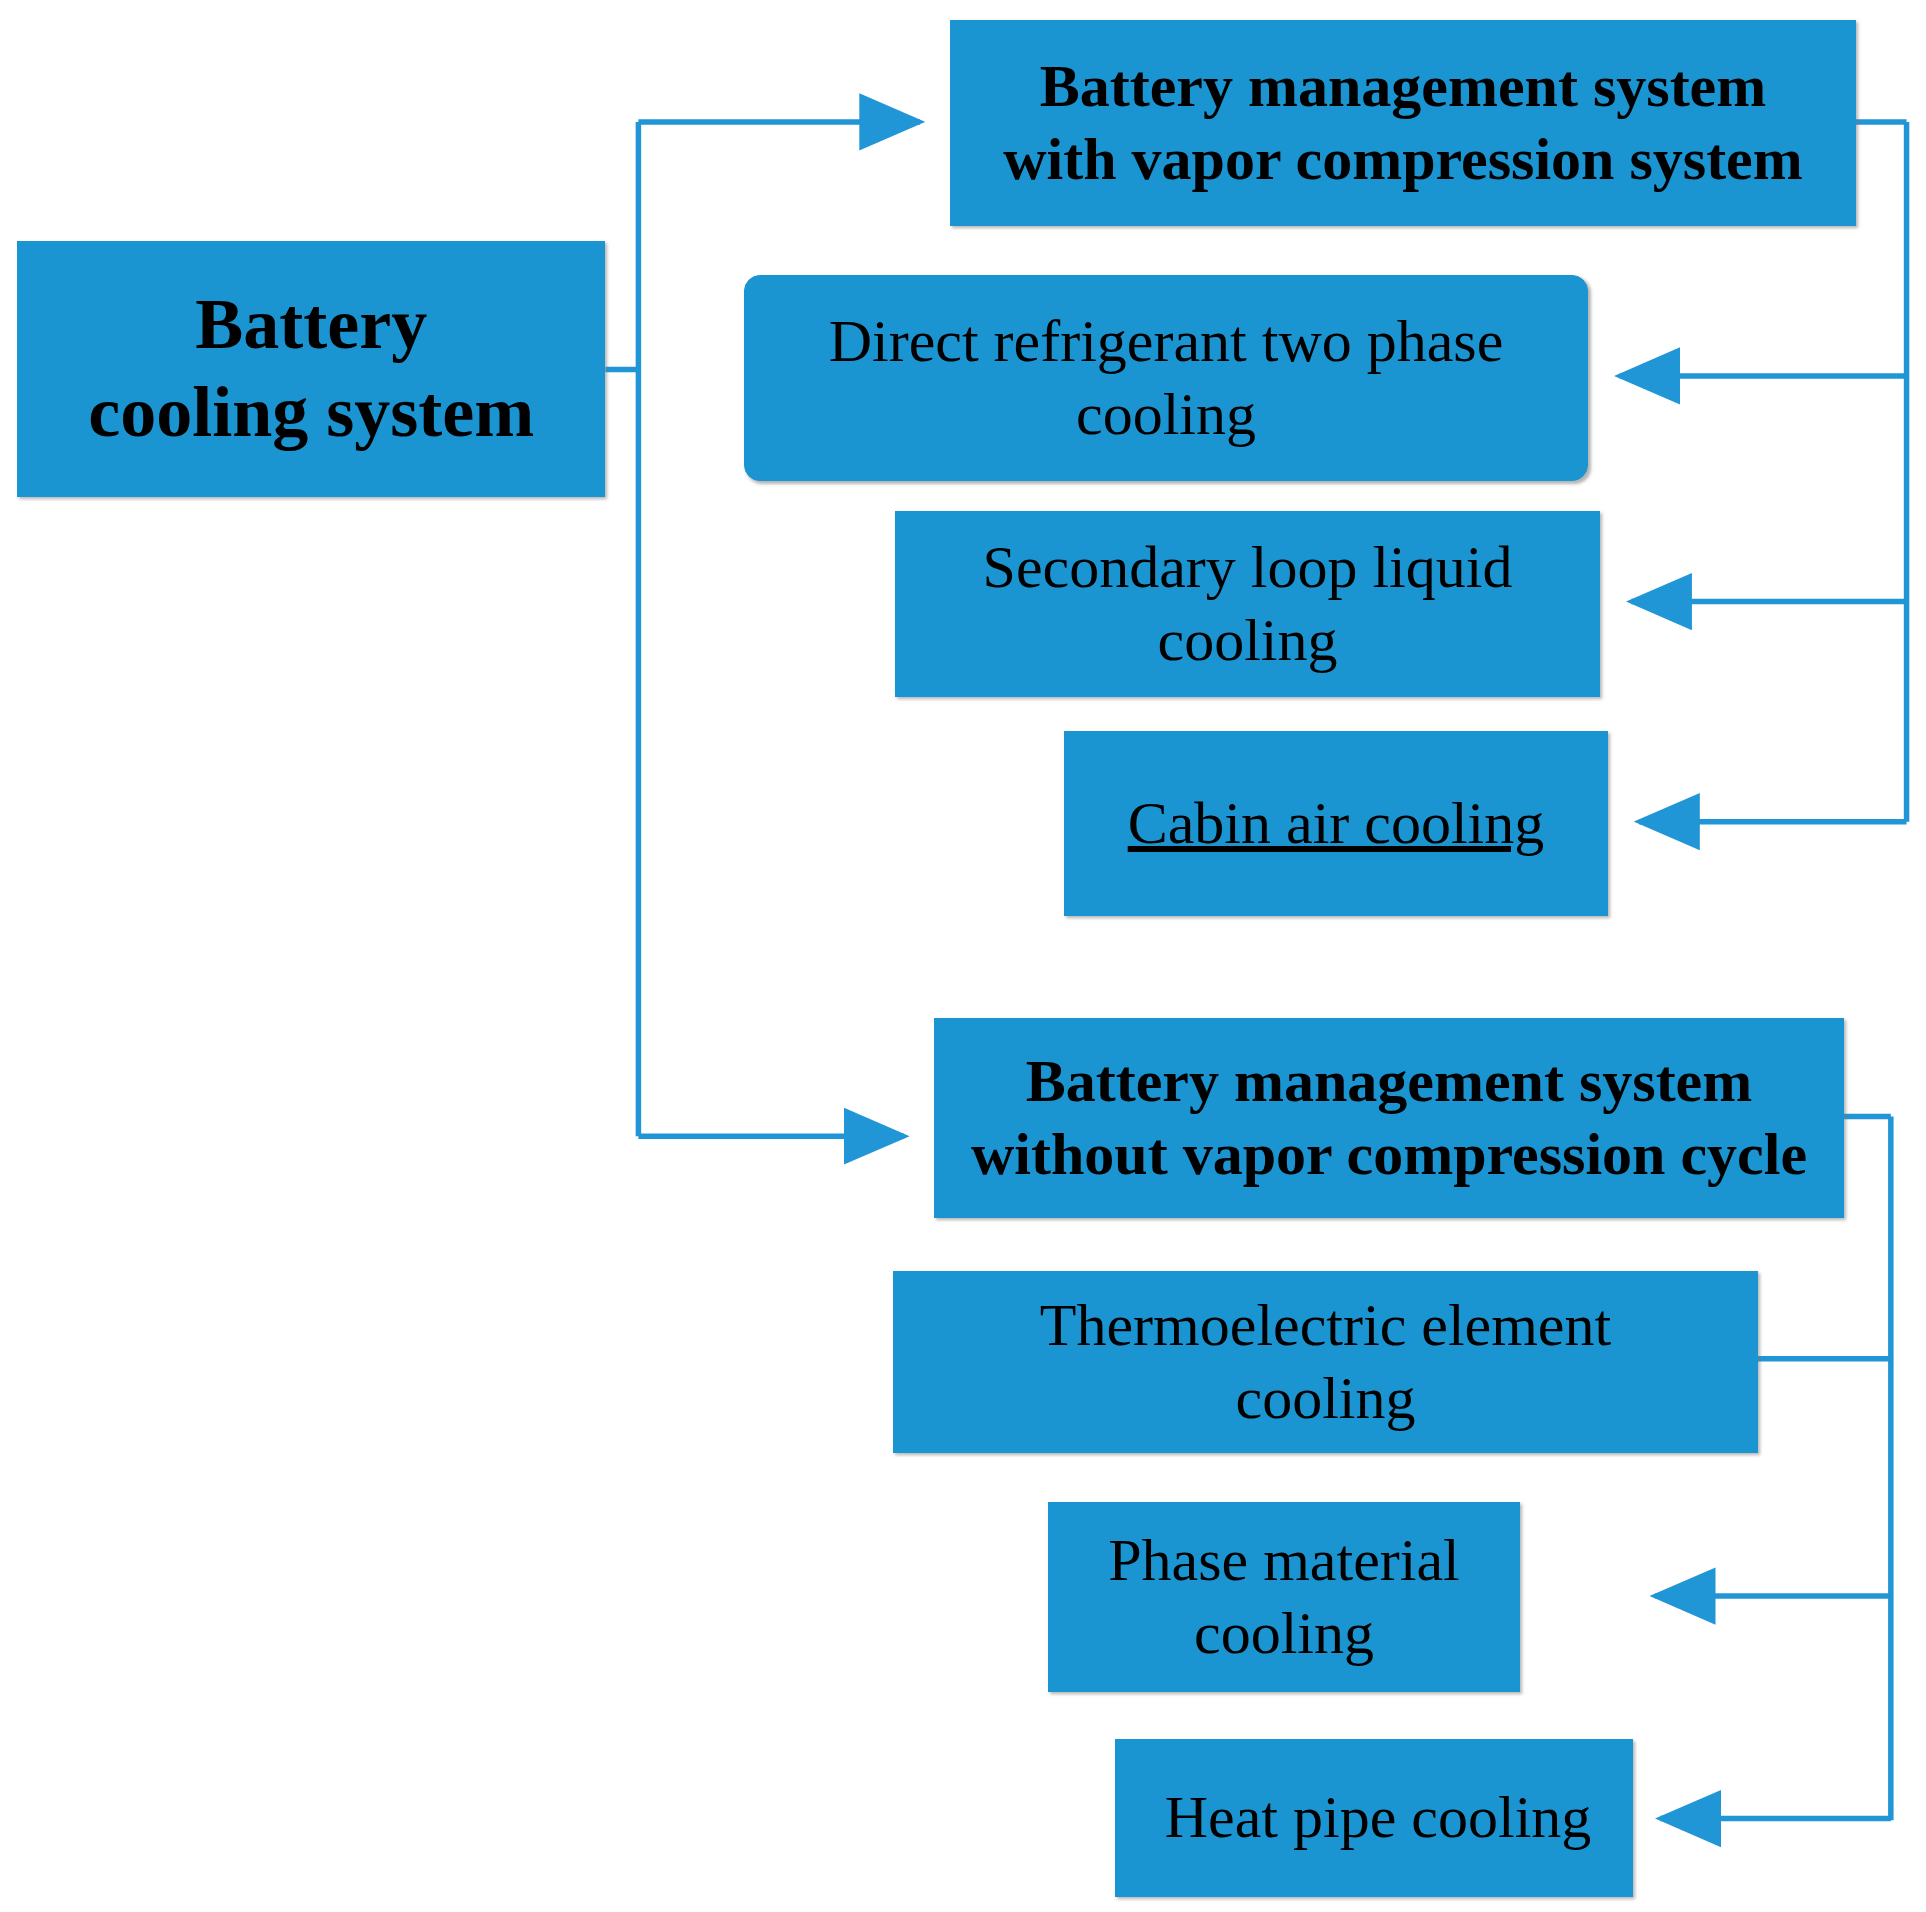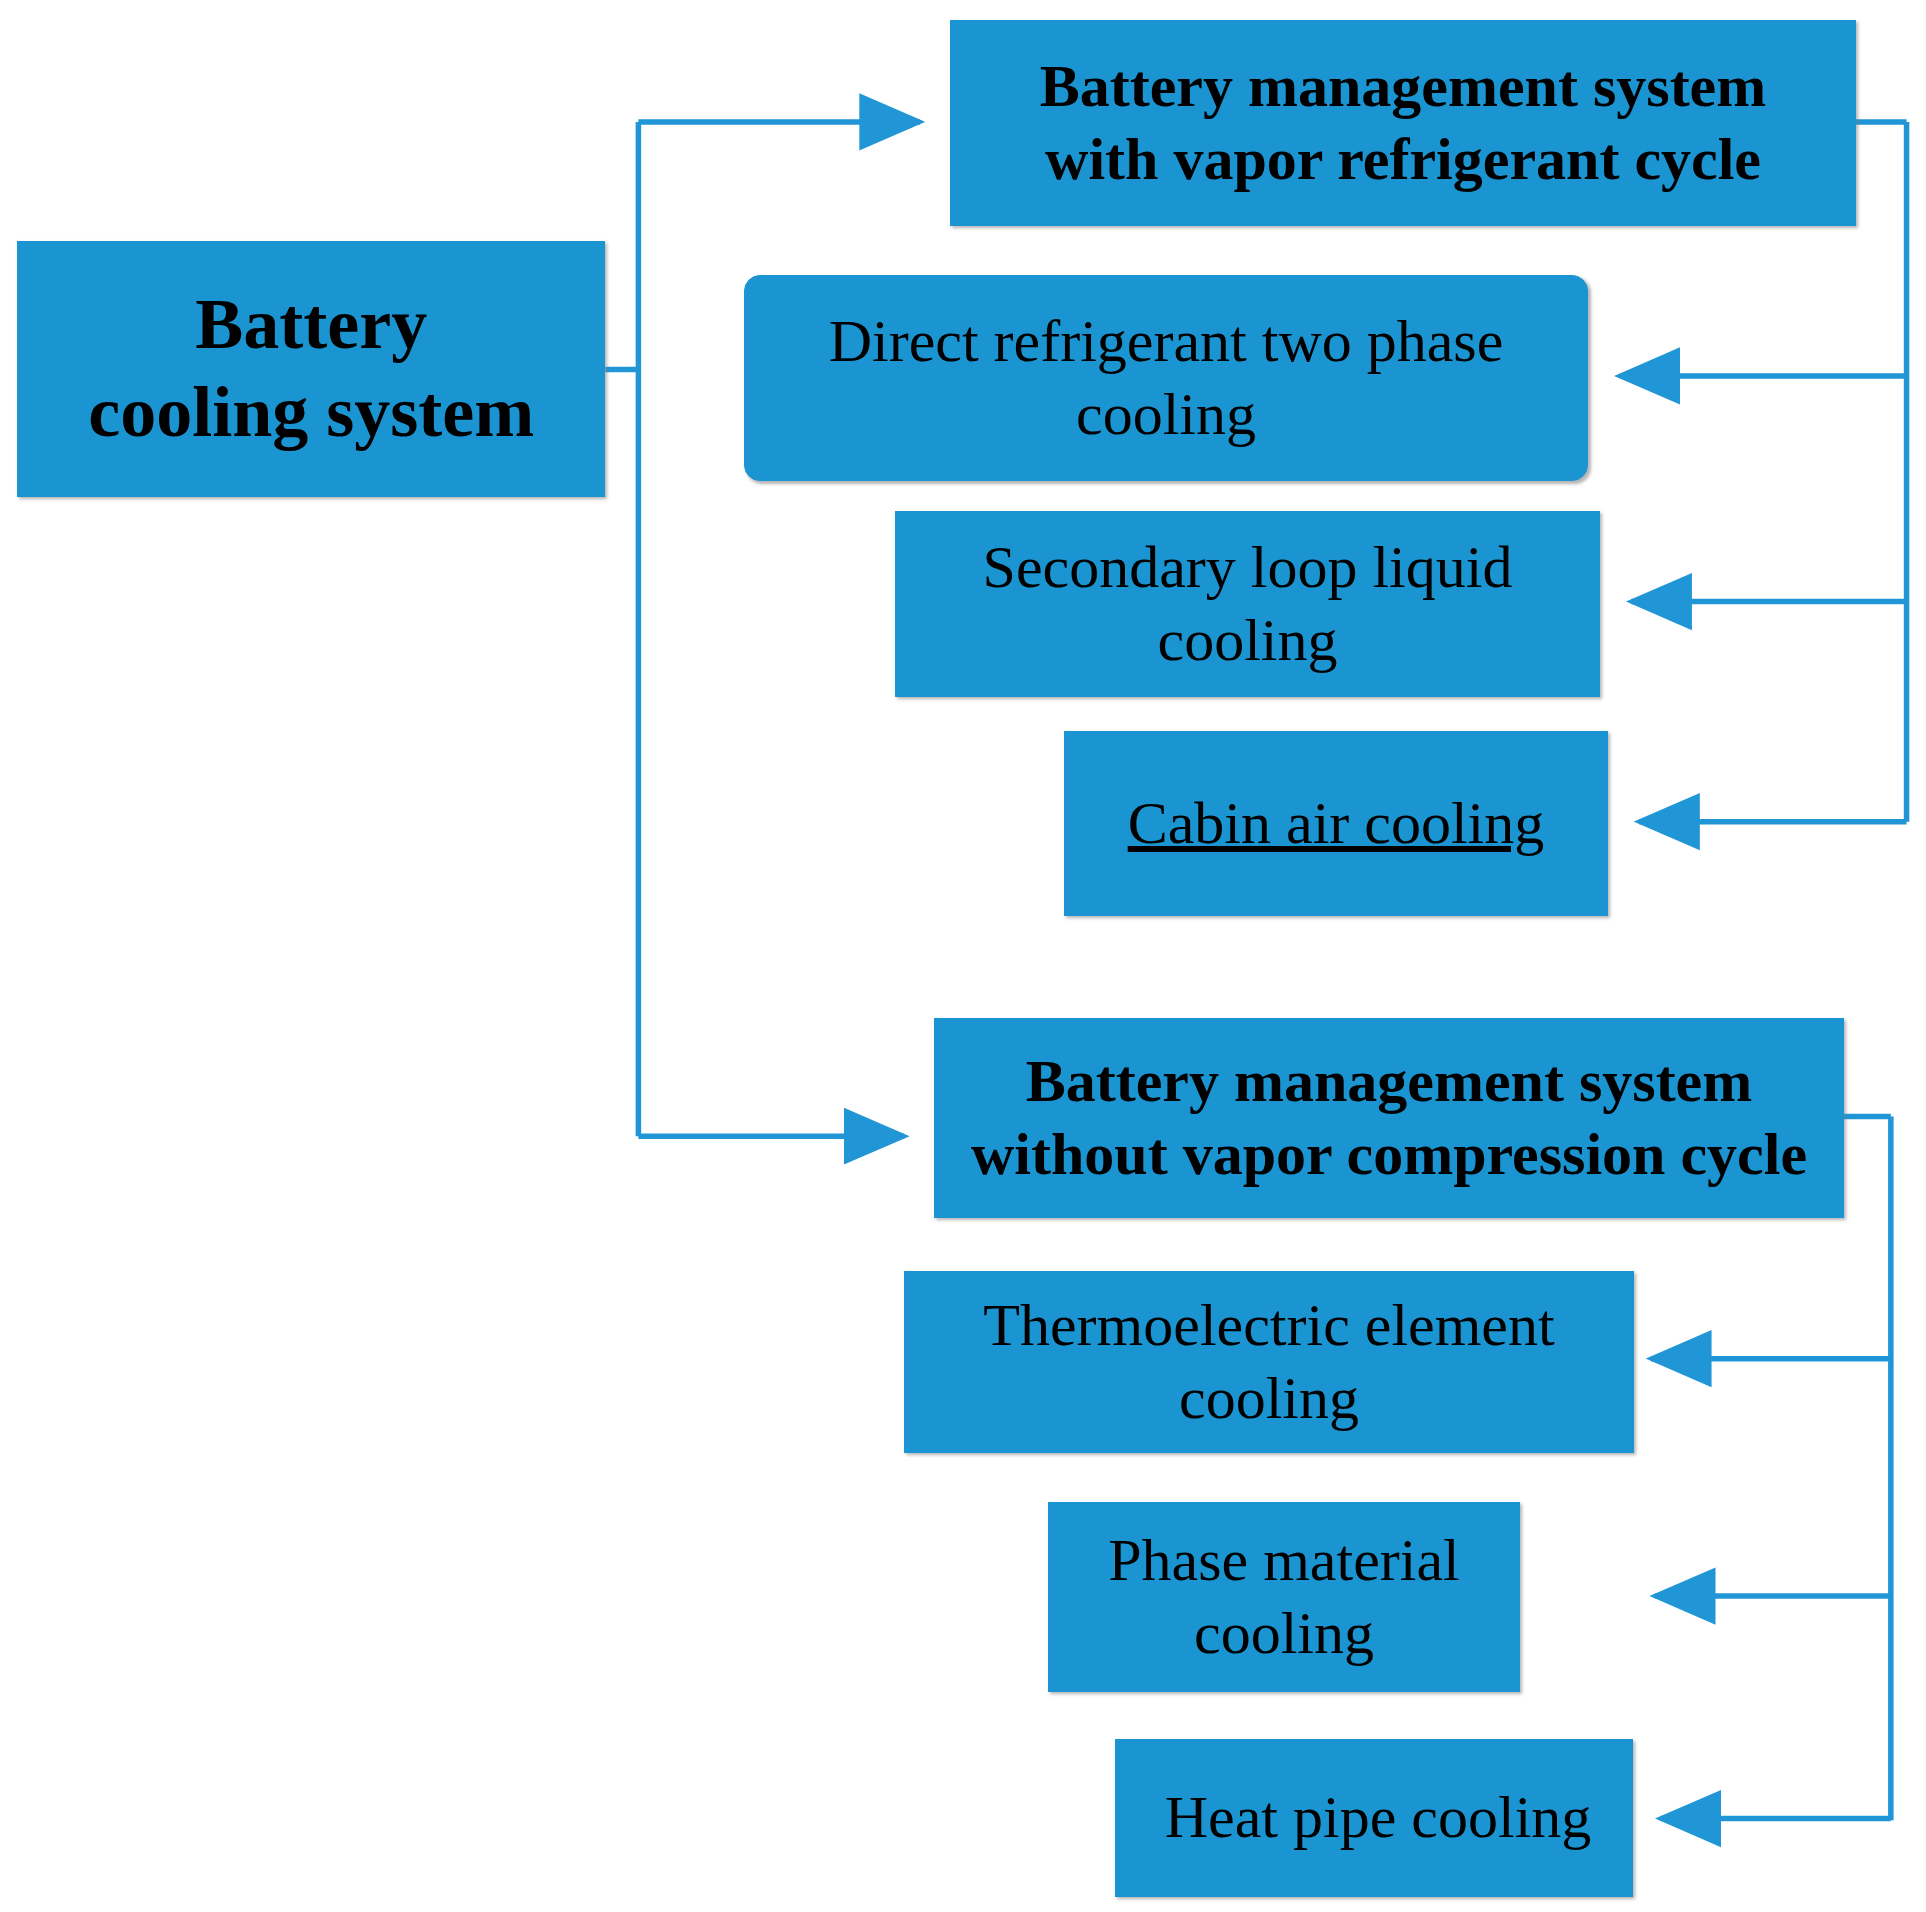--- a/index.html
+++ b/index.html
@@ -124,21 +124,21 @@
   <div class="node root-node" style="left:17.3px; top:241px; width:588px; height:256px;">
     <span class="lbl">
       <span>Battery</span><br>
       <span>cooling system</span>
     </span>
   </div>
 
   <div class="node branch-node" style="left:950px; top:19.7px; width:906px; height:206px;">
     <span class="lbl">
       <span>Battery management system</span><br>
-      <span>with vapor refrigerant cycle</span>
+      <span>with vapor compression system</span>
     </span>
   </div>
 
   <div class="node leaf-node" style="left:744px; top:275px; width:844px; height:206px;border-radius:16px;">
     <span class="lbl">
       <span>Direct refrigerant two phase</span><br>
       <span>cooling</span>
     </span>
   </div>
 
@@ -153,21 +153,21 @@
     <span class="lbl">Cabin air cooling</span>
   </div>
 
   <div class="node branch-node" style="left:934px; top:1018px; width:910px; height:200px;">
     <span class="lbl">
       <span>Battery management system</span><br>
       <span>without vapor compression cycle</span>
     </span>
   </div>
 
-  <div class="node leaf-node" style="left:893px; top:1271px; width:730px; height:182px;margin-left:11px;">
+  <div class="node leaf-node" style="left:893px; top:1271px; width:865px; height:182px;">
     <span class="lbl">
       <span>Thermoelectric element</span><br>
       <span>cooling</span>
     </span>
   </div>
 
   <div class="node leaf-node" style="left:1048px; top:1502px; width:472px; height:190px;">
     <span class="lbl">
       <span>Phase material</span><br>
       <span>cooling</span>

